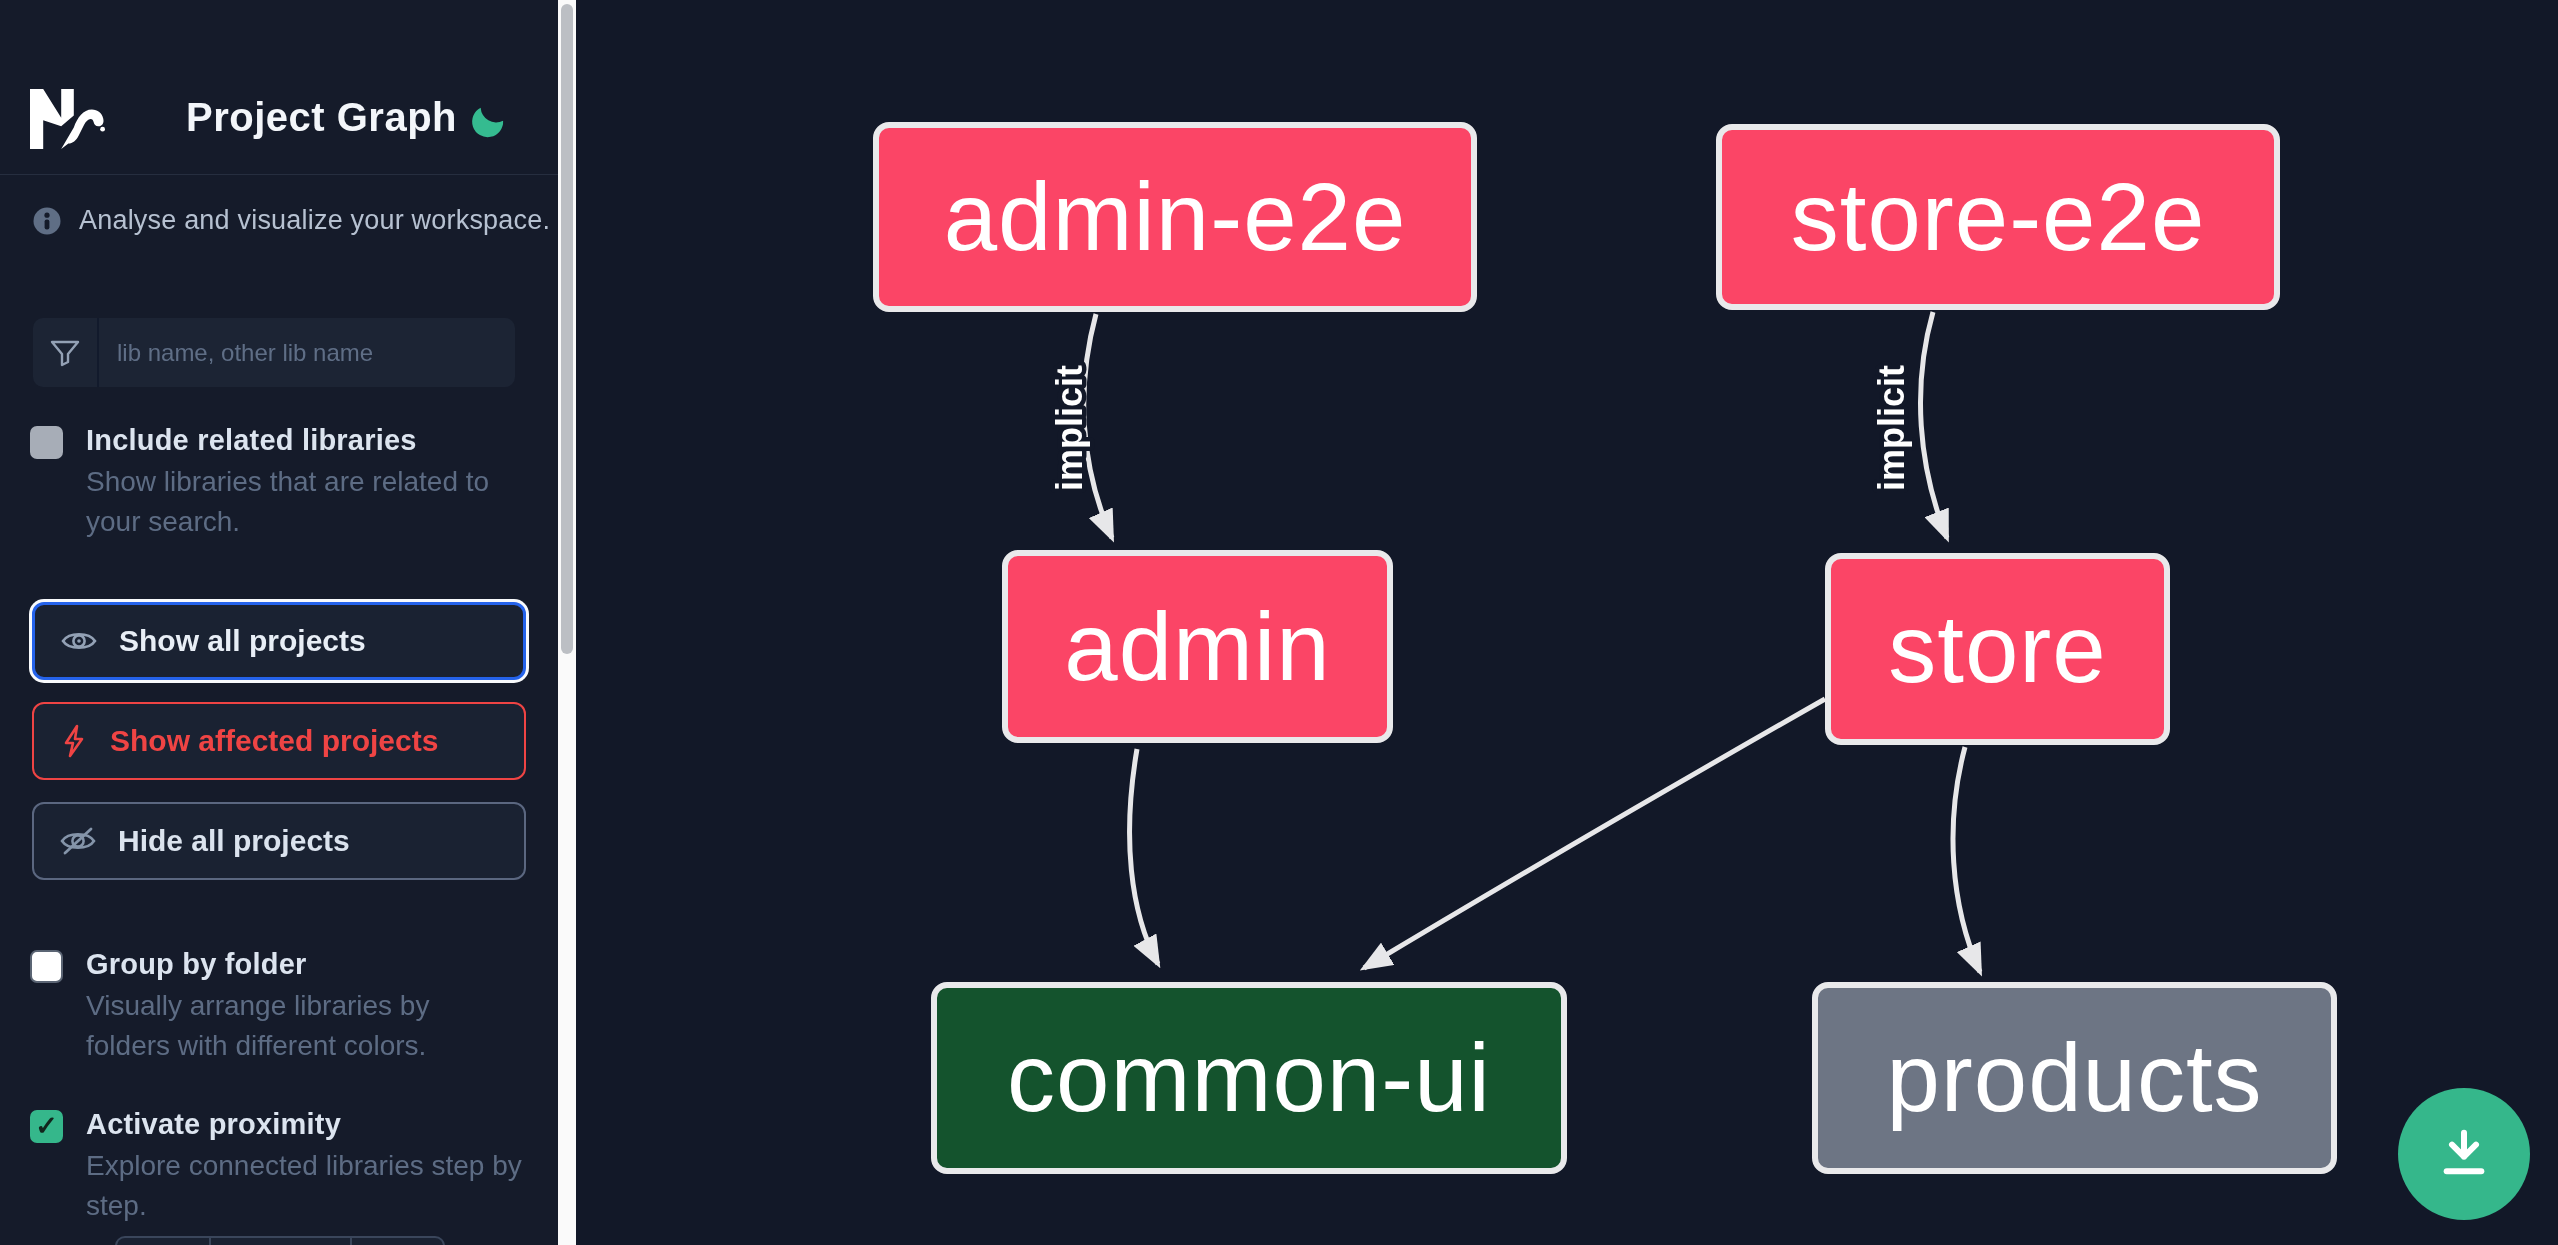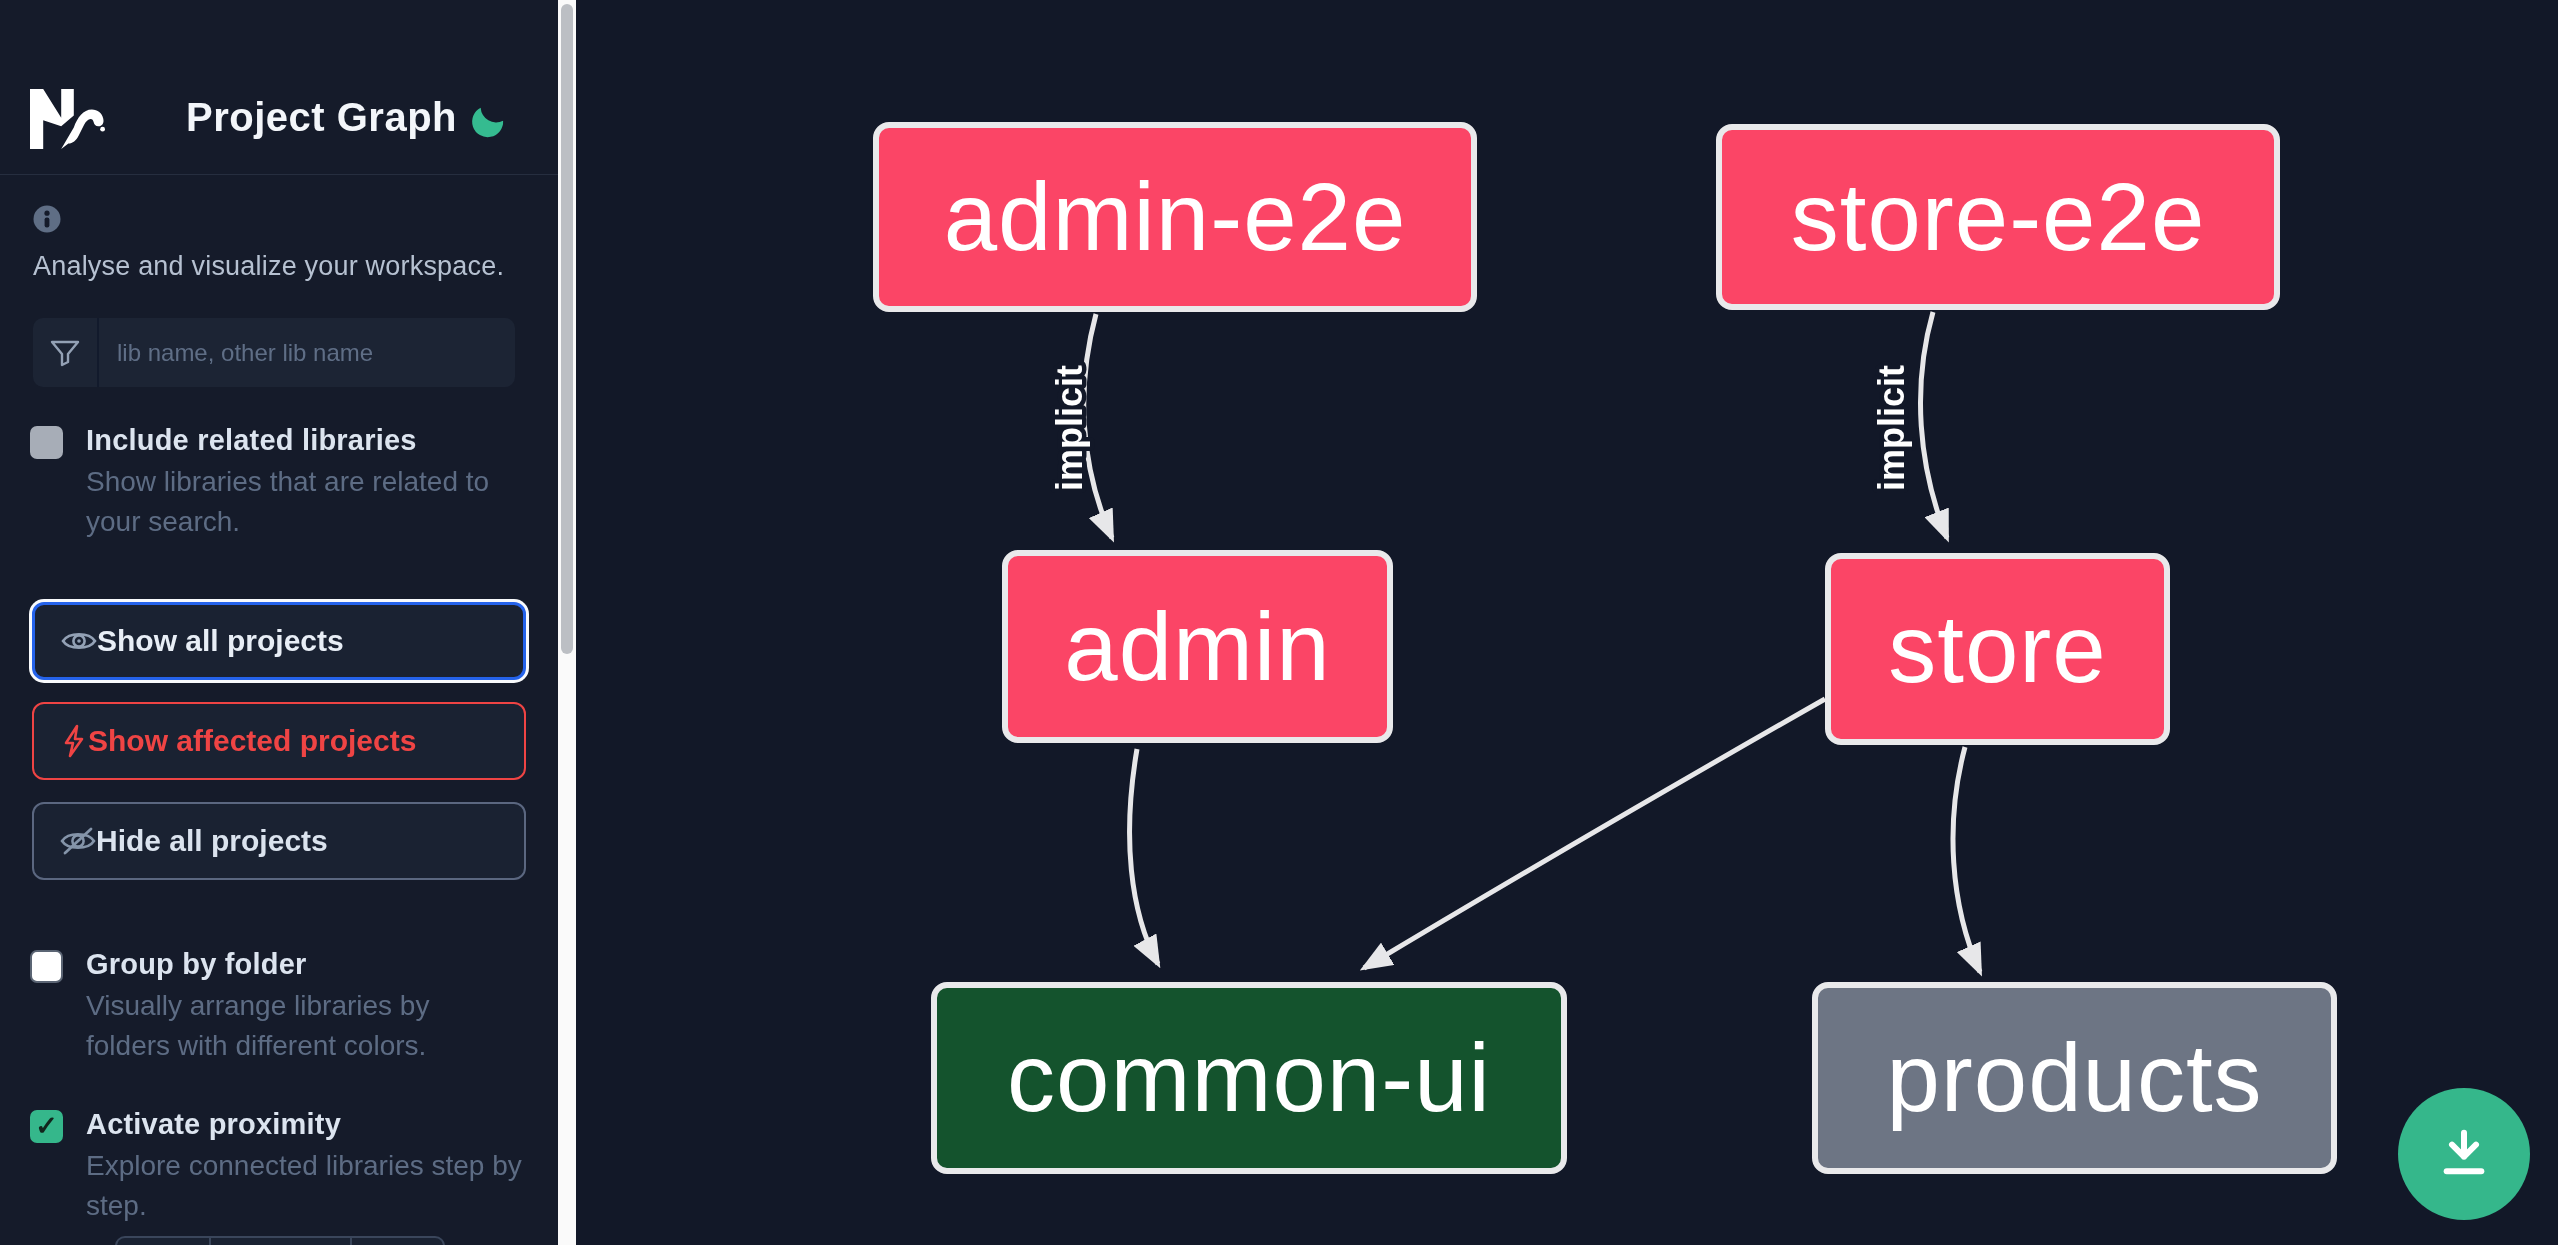--- a/index.html
+++ b/index.html
@@ -7,21 +7,21 @@
   .app{position:relative;width:2558px;height:1245px;}
 
   
   .sidebar{position:absolute;left:0;top:0;width:558px;height:1245px;background:#151b2a;}
   .sb-header{position:absolute;left:0;top:0;width:618px;height:174px;margin-top:31px;}
   .nx-logo{position:absolute;left:30px;top:56px;width:78px;height:64px;}
   .app-title{position:absolute;left:186px;top:64px;font-size:40px;font-weight:600;color:#f3f6fa;letter-spacing:.5px;}
   .moon-btn{position:absolute;left:468px;top:70px;width:40px;height:40px;cursor:pointer;background:none;border:none;padding:0;}
   .sb-divider{position:absolute;left:0;top:174px;width:558px;height:1px;background:#262e3f;}
 
-  .info-row{position:absolute;left:33px;top:205px;display:flex;gap:18px;flex-direction:column;}
+  .info-row{position:absolute;left:33px;top:205px;display:flex;align-items:center;gap:18px;}
   .info-icon{width:28px;height:28px;flex:0 0 auto;}
   .info-text{font-size:27px;color:#b6c1d1;font-weight:500;letter-spacing:.2px;}
 
   .search-box{position:absolute;left:33px;top:318px;width:482px;height:69px;background:#1c2434;border-radius:10px;display:flex;align-items:stretch;overflow:hidden;}
   .funnel-cell{width:64px;display:flex;align-items:center;justify-content:center;border-right:2px solid #121a2c;flex:0 0 auto;}
   .search-input{flex:1;background:transparent;border:none;outline:none;color:#dbe3ee;font-size:24px;padding:0 18px;font-family:"Liberation Sans",sans-serif;}
   .search-input::placeholder{color:#5f6e86;}
 
   .toggle{position:absolute;left:30px;width:500px;}
   .toggle-box{position:absolute;left:0;top:2px;width:33px;height:33px;border-radius:7px;}
@@ -29,21 +29,21 @@
   .box-white{background:#ffffff;border:2px solid #5b6574;box-sizing:border-box;}
   .box-green{background:#35b78b;display:flex;align-items:center;justify-content:center;
     color:#11251c;font-size:27px;font-weight:900;line-height:1;}
   .toggle-label{position:absolute;left:56px;top:0;font-size:29px;font-weight:700;color:#dce4ef;letter-spacing:.2px;}
   .toggle-desc{position:absolute;left:56px;top:38px;font-size:28px;line-height:40px;color:#5d6c84;}
   #toggle-related{top:424px;} #toggle-related .toggle-desc{width:445px;}
   #toggle-group{top:948px;}   #toggle-group .toggle-desc{width:430px;}
   #toggle-proximity{top:1108px;} #toggle-proximity .toggle-desc{width:460px;}
 
   .sb-btn{position:absolute;left:32px;width:494px;height:78px;border-radius:12px;
-    background:#1a2232;display:flex;align-items:center;padding:0 26px;box-sizing:border-box;
+    background:#1a2232;display:flex;align-items:center;gap:22px;padding:0 26px;box-sizing:border-box;
     font-family:"Liberation Sans",sans-serif;font-size:30px;font-weight:600;cursor:pointer;}
   .sb-btn svg{flex:0 0 auto;}
   #btn-show-all{top:602px;border:3px solid #2563eb;box-shadow:0 0 0 3px #f8fafc;color:#e8eef6;}
   #btn-affected{top:702px;border:2px solid #ef4444;color:#ef4444;}
   #btn-hide{top:802px;border:2px solid #5b6780;color:#dbe3ee;}
 
   .segmented{position:absolute;left:115px;top:1236px;width:326px;height:22px;
     border:2px solid #3a465b;border-bottom:none;border-radius:10px 10px 0 0;background:#1a2232;display:flex;}
   .segmented .seg{border-right:2px solid #3a465b;} .segmented .seg:last-child{border-right:none;}
   .seg1{width:92px;} .seg2{width:139px;} .seg3{flex:1;}

